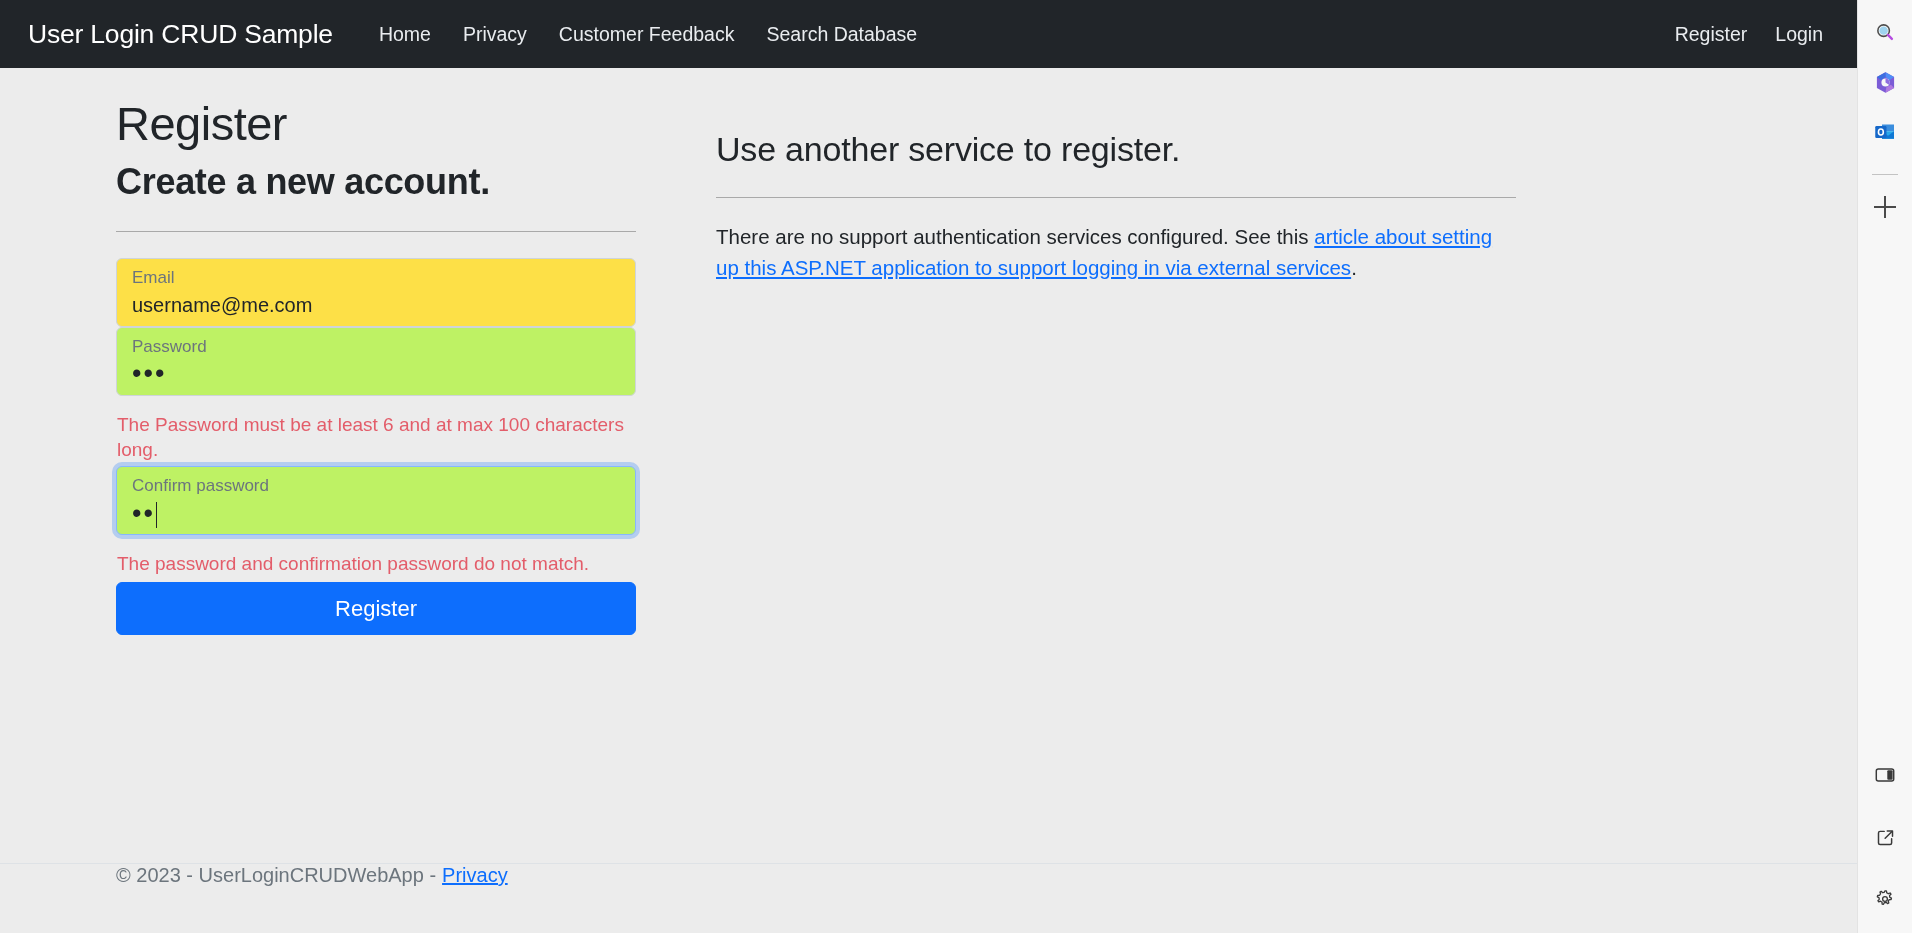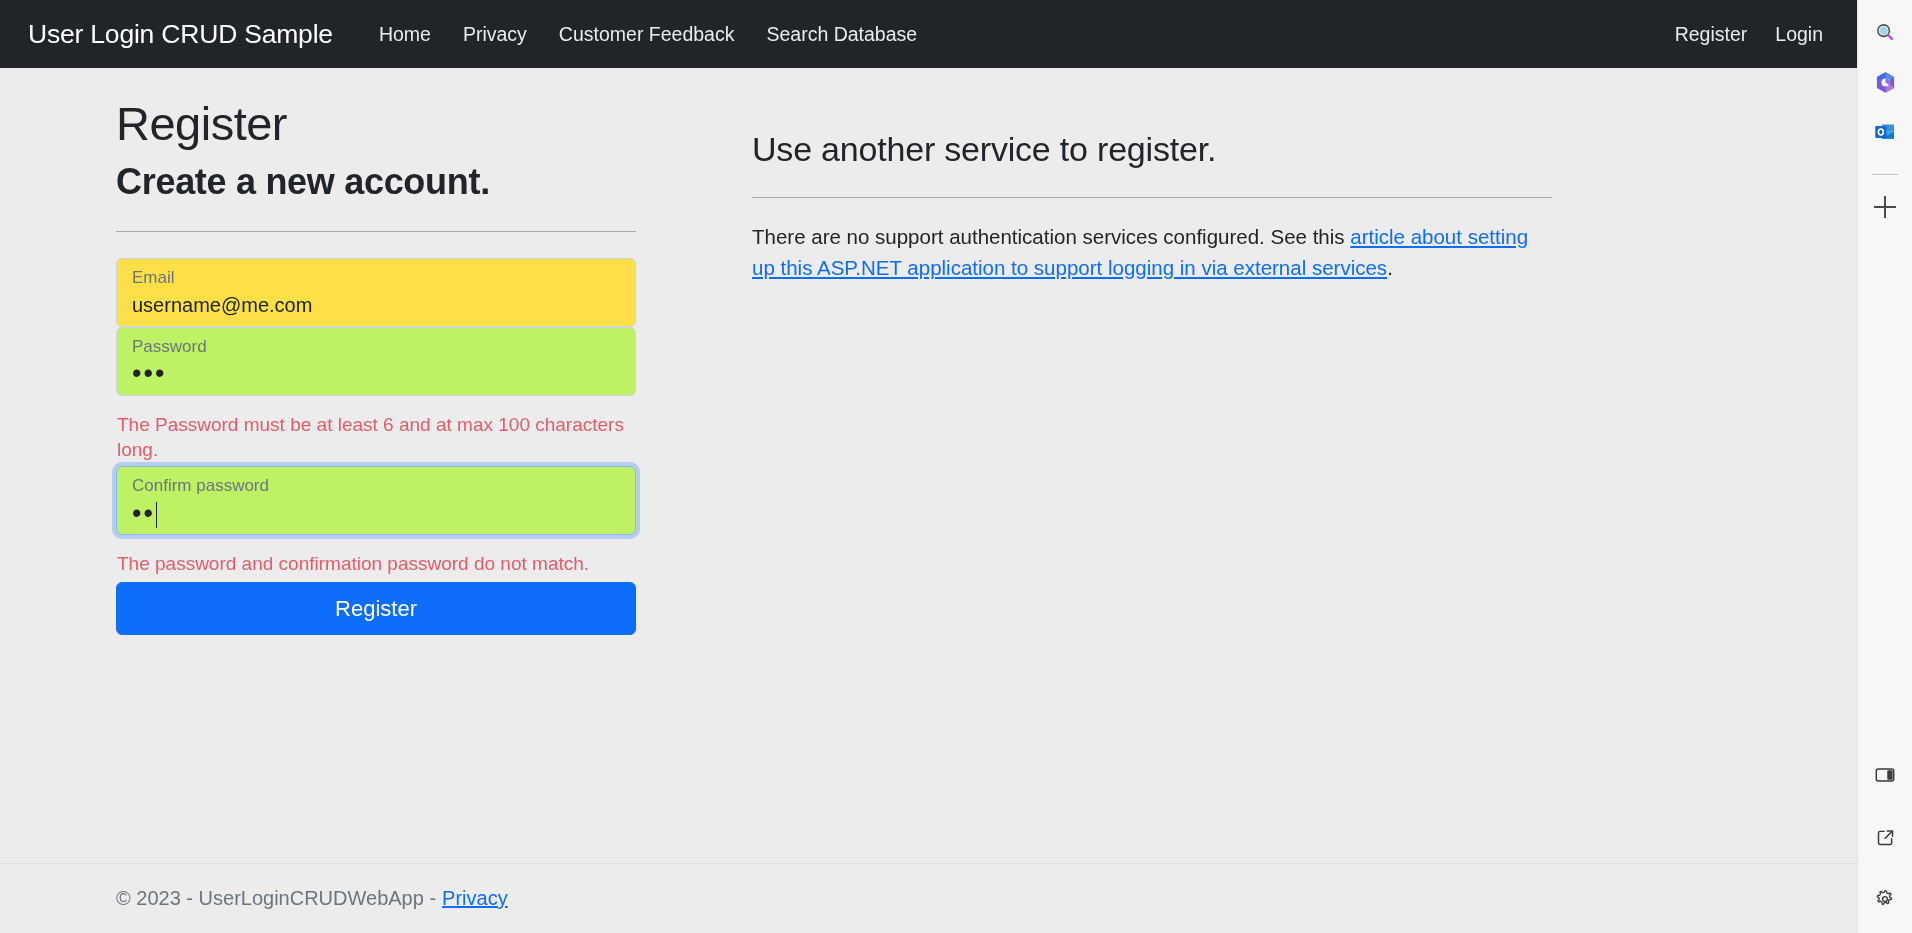--- a/index.html
+++ b/index.html
@@ -162,21 +162,21 @@
     border: 1px solid #0d6efd;
     border-radius: 6px;
     color: #ffffff;
     font-size: 22px;
     font-family: "Liberation Sans", sans-serif;
     cursor: pointer;
   }
 
   
   .col-right {
-    margin-left: 116px;
+    margin-left: 80px;
     width: 800px;
     padding-top: 32px;
   }
   .right-title {
     font-size: 34px;
     font-weight: 400;
     color: #212529;
     letter-spacing: -0.2px;
   }
   .right-body {
@@ -191,21 +191,20 @@
     cursor: pointer;
   }
 
   
   .footer {
     position: absolute;
     left: 0; right: 0; bottom: 0;
     height: 70px;
     border-top: 1px solid #dee2e6;
     display: flex;
-    align-items: center;
     padding-left: 116px;
     color: #6c757d;
     font-size: 20px;
   }
   .footer a {
     color: #0d6efd;
     text-decoration: underline;
     margin-left: 6px;
     cursor: pointer;
   }

